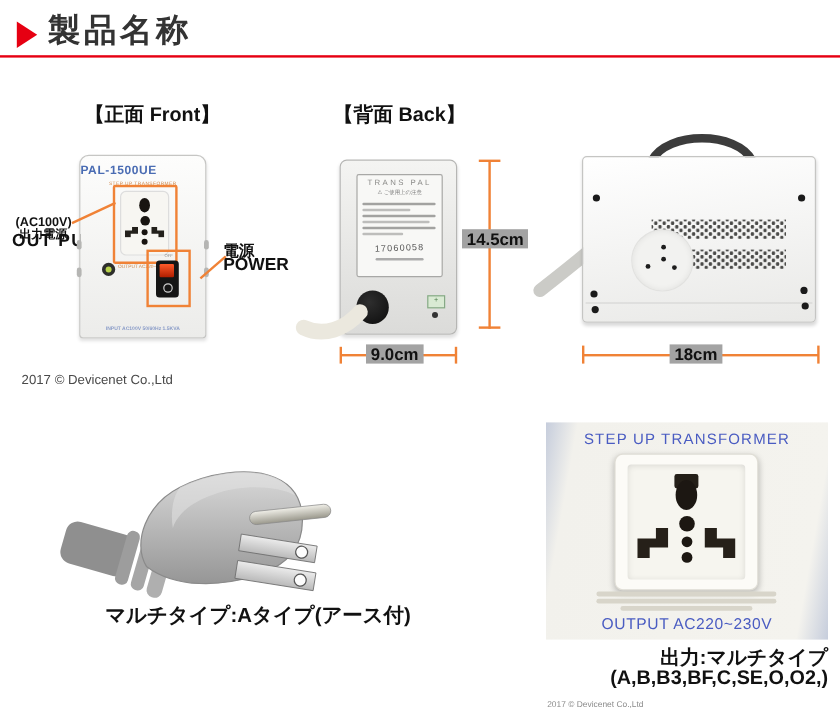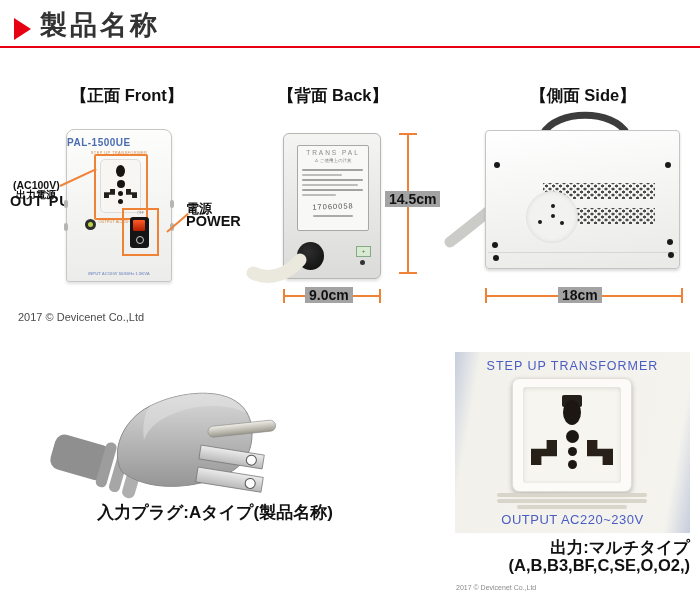--- a/index.html
+++ b/index.html
@@ -116,21 +116,20 @@
 <body>
 
 <div id="canvas">
 
   <div class="abs hdr-tri"></div>
   <div class="abs hdr-title">製品名称</div>
   <div class="abs hdr-line"></div>
 
   <div class="abs sec-title" style="left:268px;">【背面 Back】</div>
   <div class="abs sec-title" style="left:62px;">【正面 Front】</div>
-  <div class="abs sec-title" style="left:518px;">【側面 Side】</div>
 
   <svg class="layer" width="700" height="600" style="z-index:0;">
     <path d="M543,134 C556,109 614,109 627,134" fill="none" stroke="#3c3c3c" stroke-width="7" stroke-linecap="round"></path>
     <path d="M495,206 C478,220 463,232 450,242" fill="none" stroke="#cbcbc7" stroke-width="11" stroke-linecap="round"></path>
   </svg>
 
   <div class="abs front-dev">
     <div class="abs nub" style="left:-3px;top:70px;"></div>
     <div class="abs nub" style="left:-3px;top:93px;"></div>
     <div class="abs nub" style="right:-3px;top:70px;"></div>
@@ -252,21 +251,21 @@
       <g transform="rotate(9 197 474)">
         <rect x="197" y="467" width="66" height="15" fill="url(#bladeGrad)" stroke="#6f6f6f" stroke-width=".7"></rect>
         <circle cx="251" cy="475" r="5" fill="#fdfdfd" stroke="#555" stroke-width="1"></circle>
       </g>
       <path d="M150,406 C174,394 204,390 224,396 C234,399 242,405 246,413 C230,404 200,404 178,412 C160,418 148,428 144,440 C142,427 144,414 150,406 Z" fill="#e2e2e2" opacity=".55"></path>
     </g>
   </svg>
 
   <div class="abs copyleft">2017 © Devicenet Co.,Ltd</div>
 
-  <div class="abs plug-caption">入力プラグ:Aタイプ(製品名称)</div>
+  <div class="abs plug-caption">マルチタイプ:Aタイプ(アース付)</div>
 
   <div class="abs oc">
     <div class="abs oc-title">STEP UP TRANSFORMER</div>
     <div class="abs oc-watermark">wonpro</div>
     <div class="abs oc-plate">
       <div class="abs oc-recess">
         <div class="abs oc-tab"></div>
         <div class="abs oh oc-oval"></div>
         <div class="abs oh oc-c"></div>
         <div class="abs oh oc-s1"></div>

